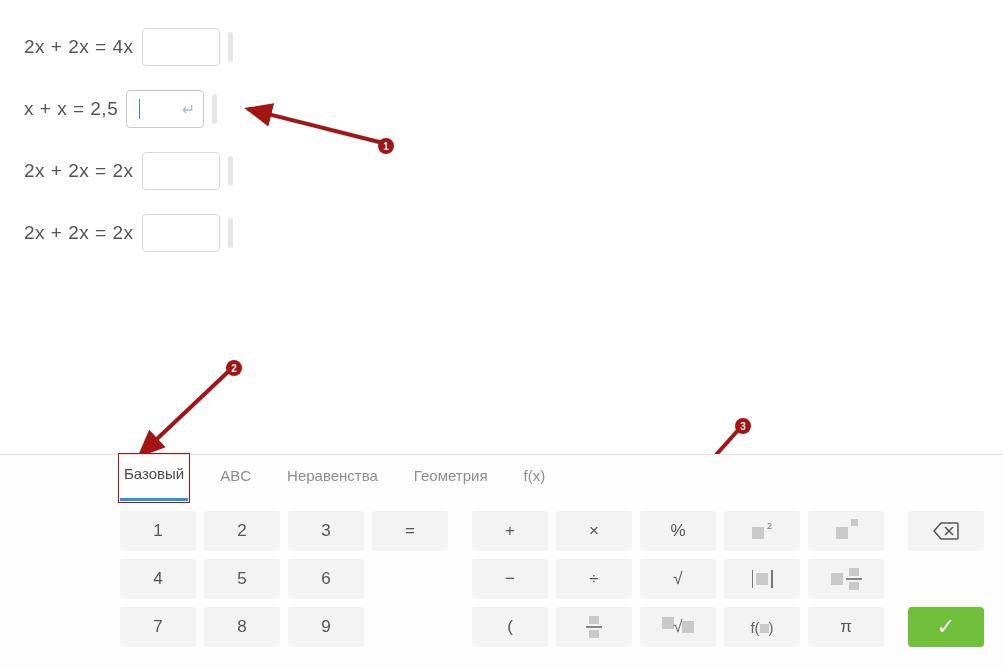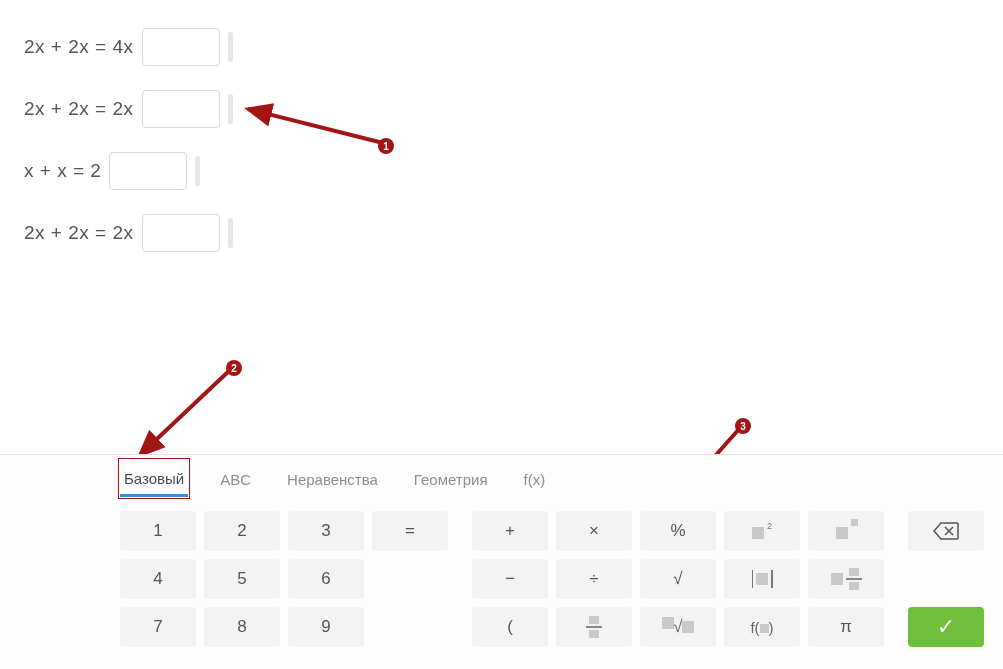--- a/index.html
+++ b/index.html
@@ -84,21 +84,21 @@
   .kb-tabs {
     display: flex;
     align-items: center;
     padding: 0 120px;
     height: 46px;
     font-size: 15px;
     color: #8e8e8e;
     gap: 28px;
   }
   .kb-tab {
-    padding: 10px 4px 7px;
+    padding: 10px 4px 16px;
     cursor: pointer;
   }
   .kb-tab.active {
     color: #4a4a4a;
     border-bottom: 3px solid #2f8fe0;
     outline: 1px solid #a31515;
     outline-offset: 1px;
   }
 
   .kb-grid {
@@ -151,26 +151,29 @@
 </head>
 <body>
 
 <div class="equations">
   <div class="eq-row">
     <span class="eq-text">2x + 2x = 4x</span>
     <div class="answer-box"></div>
     <div class="drag-handle"></div>
   </div>
   <div class="eq-row">
+    <span class="eq-text">x + x = 2,5</span>
+    <div class="answer-box active">
+      <span class="cursor"></span>
+      <span class="enter-icon">↵</span>
+    </div>
+    <div class="drag-handle"></div>
+  </div>
+  <div class="eq-row">
     <span class="eq-text">2x + 2x = 2x</span>
-    <div class="answer-box"></div>
-    <div class="drag-handle"></div>
-  </div>
-  <div class="eq-row">
-    <span class="eq-text">x + x = 2</span>
     <div class="answer-box"></div>
     <div class="drag-handle"></div>
   </div>
   <div class="eq-row">
     <span class="eq-text">2x + 2x = 2x</span>
     <div class="answer-box"></div>
     <div class="drag-handle"></div>
   </div>
 </div>
 

